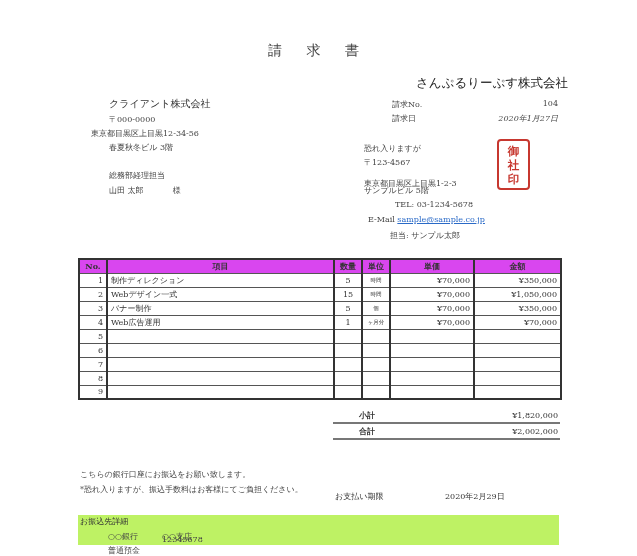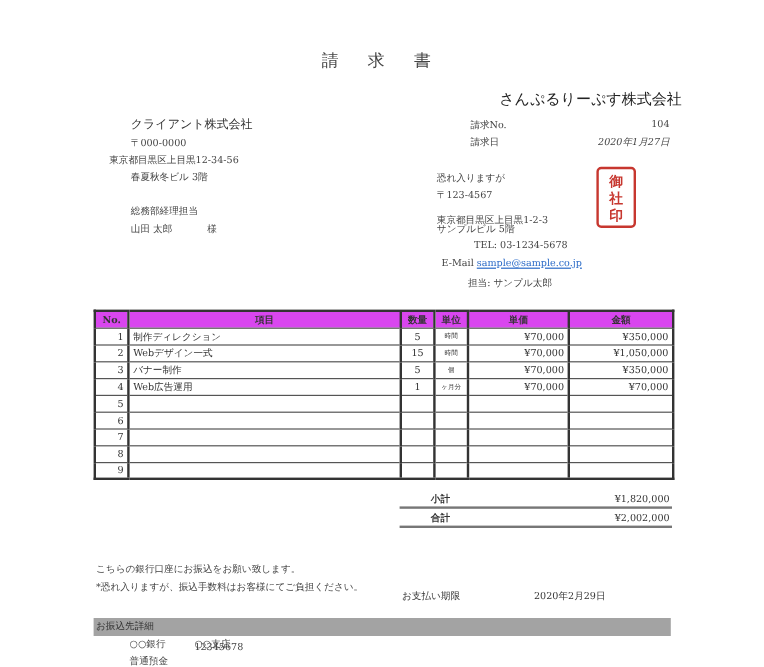--- a/index.html
+++ b/index.html
@@ -47,22 +47,22 @@
     .totals { position: absolute; left: 333px; width: 227px; font-size: 8px; }
     .tot-row { display: flex; justify-content: space-between; align-items: center; height: 14px; border-bottom: 2px solid #777; }
     .tot-row .lbl { font-weight: bold; padding-left: 4px; }
     .tot-row .lbl.center { width: 60px; text-align: center; }
     .tot-row .val { padding-right: 2px; }
     .pay-row { display: flex; height: 14px; align-items: flex-end; margin-top: 48px; }
     .pay-row .lbl { width: 110px; padding-left: 2px; }
 
     .note { left: 80px; font-size: 8px; color: #444; }
     .bank-header {
-      position: absolute; left: 78px; top: 515px; width: 481px; height: 15px;
-      background: #a3a3a3; font-size: 8px; line-height: 13px; padding-left: 2px; box-sizing: border-box;
+      position: absolute; left: 78px; top: 515px; width: 481px; height: 30px;
+      background: #bef264; font-size: 8px; line-height: 13px; padding-left: 2px; box-sizing: border-box;
     }
   </style>
 </head>
 <body>
 
 <div class="abs title">請 求 書</div>
 
 <div class="abs issuer-name">さんぷるりーぷす株式会社</div>
 
 <div class="abs client-name">クライアント株式会社</div>

